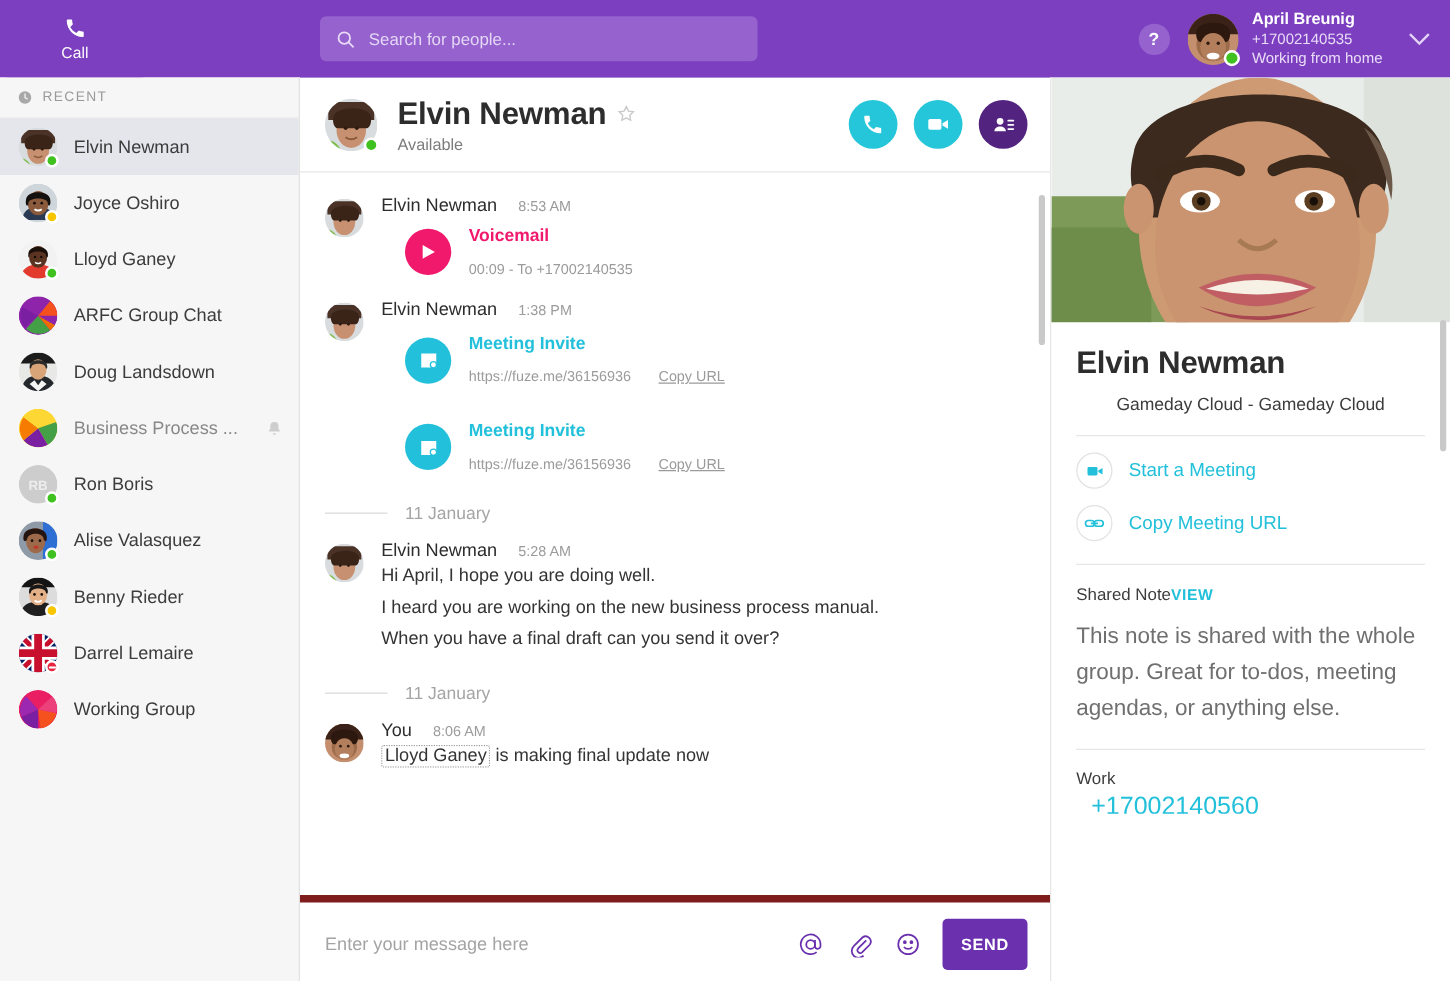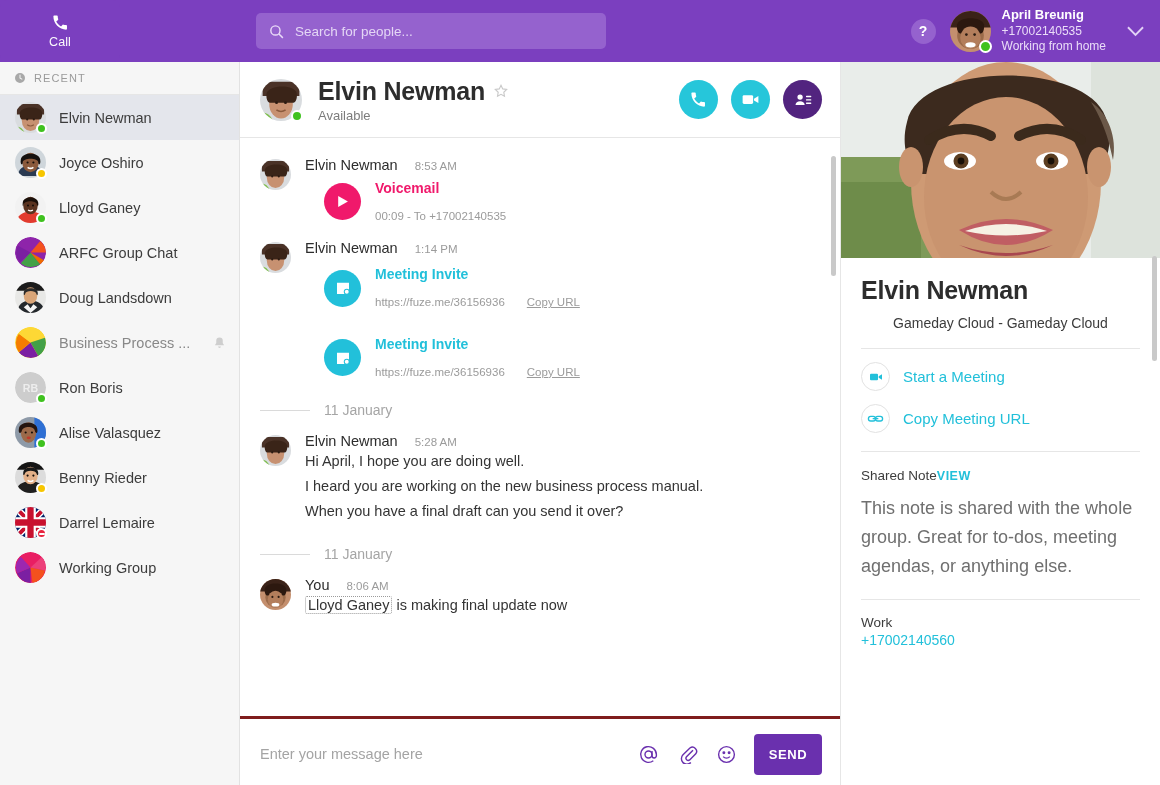--- a/index.html
+++ b/index.html
@@ -148,21 +148,21 @@
   .mention {
     border: 1px dotted #9B9B9B; padding: 0 2px; border-radius: 2px; color: #343434;
   }
   .msg-sbar {
     position: absolute; right: 4px; top: 18px; width: 5px; height: 120px;
     background: #C9C9C9; border-radius: 3px; cursor: pointer;
   }
 
   
   .composer {
-    height: 69px; flex: 0 0 69px; border-top: 3px solid #7f1d1d;
+    height: 69px; flex: 0 0 69px; border-top: 6px solid #7f1d1d;
     display: flex; align-items: center; padding: 4px 18px 0 20px; gap: 16px;
   }
   .comp-input {
     flex: 1; border: 0; outline: none; background: transparent;
     font-family: "Liberation Sans", sans-serif; font-size: 14.5px; color: #333;
   }
   .comp-input::placeholder { color: #A4A4A4; }
   .comp-ico { width: 23px; height: 23px; display: flex; align-items: center; justify-content: center; cursor: pointer; }
   .send-btn {
     width: 68px; height: 41px; background: #6A30AE; color: #fff;
@@ -185,21 +185,21 @@
   .rp-sec-action { margin-left: auto; cursor: pointer; display: flex; }
   .view-link { font-size: 12.5px; color: #22C0DA; font-weight: bold; letter-spacing: .5px; cursor: pointer; }
   .rp-action-row { display: flex; align-items: center; gap: 13px; margin-top: 13px; cursor: pointer; }
   .rp-ico-circ {
     width: 29px; height: 29px; border-radius: 50%; border: 1px solid #E2E2E2;
     display: flex; align-items: center; justify-content: center; flex: 0 0 29px;
   }
   .rp-action-txt { font-size: 15px; color: #22C0DA; }
   .rp-note { font-size: 18px; color: #6F6F6F; line-height: 1.62; margin-top: 11px; }
   .rp-field-label { font-size: 13.5px; color: #3C3C3C; margin-top: 15px; }
-  .rp-field-val { font-size: 14px; color: #22C0DA; line-height: 1.5; cursor: pointer; }
+  .rp-field-val { font-size: 20px; color: #22C0DA; line-height: 1.5; cursor: pointer; margin-left: 12px; }
   .rp-sbar {
     position: absolute; right: 3px; top: 194px; width: 5px; height: 105px;
     background: #C9C9C9; border-radius: 3px; cursor: pointer;
   }
   .rp-scrollarea { height: 589px; overflow: hidden; }
 
   
   .av-img { width: 100%; height: 100%; }
 </style>
 </head>
@@ -545,21 +545,21 @@
               <ellipse cx="16" cy="19" rx="9" ry="11" fill="#C79171"></ellipse>
               <path d="M5 11c2-7 22-7 23 0 .6 4-1 7-2.5 7H7.5C6 18 4.4 15 5 11z" fill="#3A2418"></path>
               <circle cx="12.6" cy="18" r="1.1" fill="#2B1B12"></circle>
                   <circle cx="19.4" cy="18" r="1.1" fill="#2B1B12"></circle>
               <path d="M0 27c4-4 9 2 10 5H0z" fill="#7FBF4F"></path>
             </svg></div>
           </div>
           <div class="mg-body">
             <div class="mg-head">
               <span class="mg-name">Elvin Newman</span>
-              <span class="mg-time">1:14 PM</span>
+              <span class="mg-time">1:38 PM</span>
             </div>
 
             <div class="attach-row" style="margin-top:9px">
               <div class="attach-ico ai-cyan">
                 <svg width="18" height="18" viewBox="0 0 24 24" fill="#fff">
                   <path d="M4 5h16v15H4z" rx="2"></path>
                     <circle cx="17" cy="17" r="4" fill="#22C0DA"></circle>
                   <circle cx="17" cy="17" r="2.6" fill="#fff"></circle>
                 </svg>
               </div>

